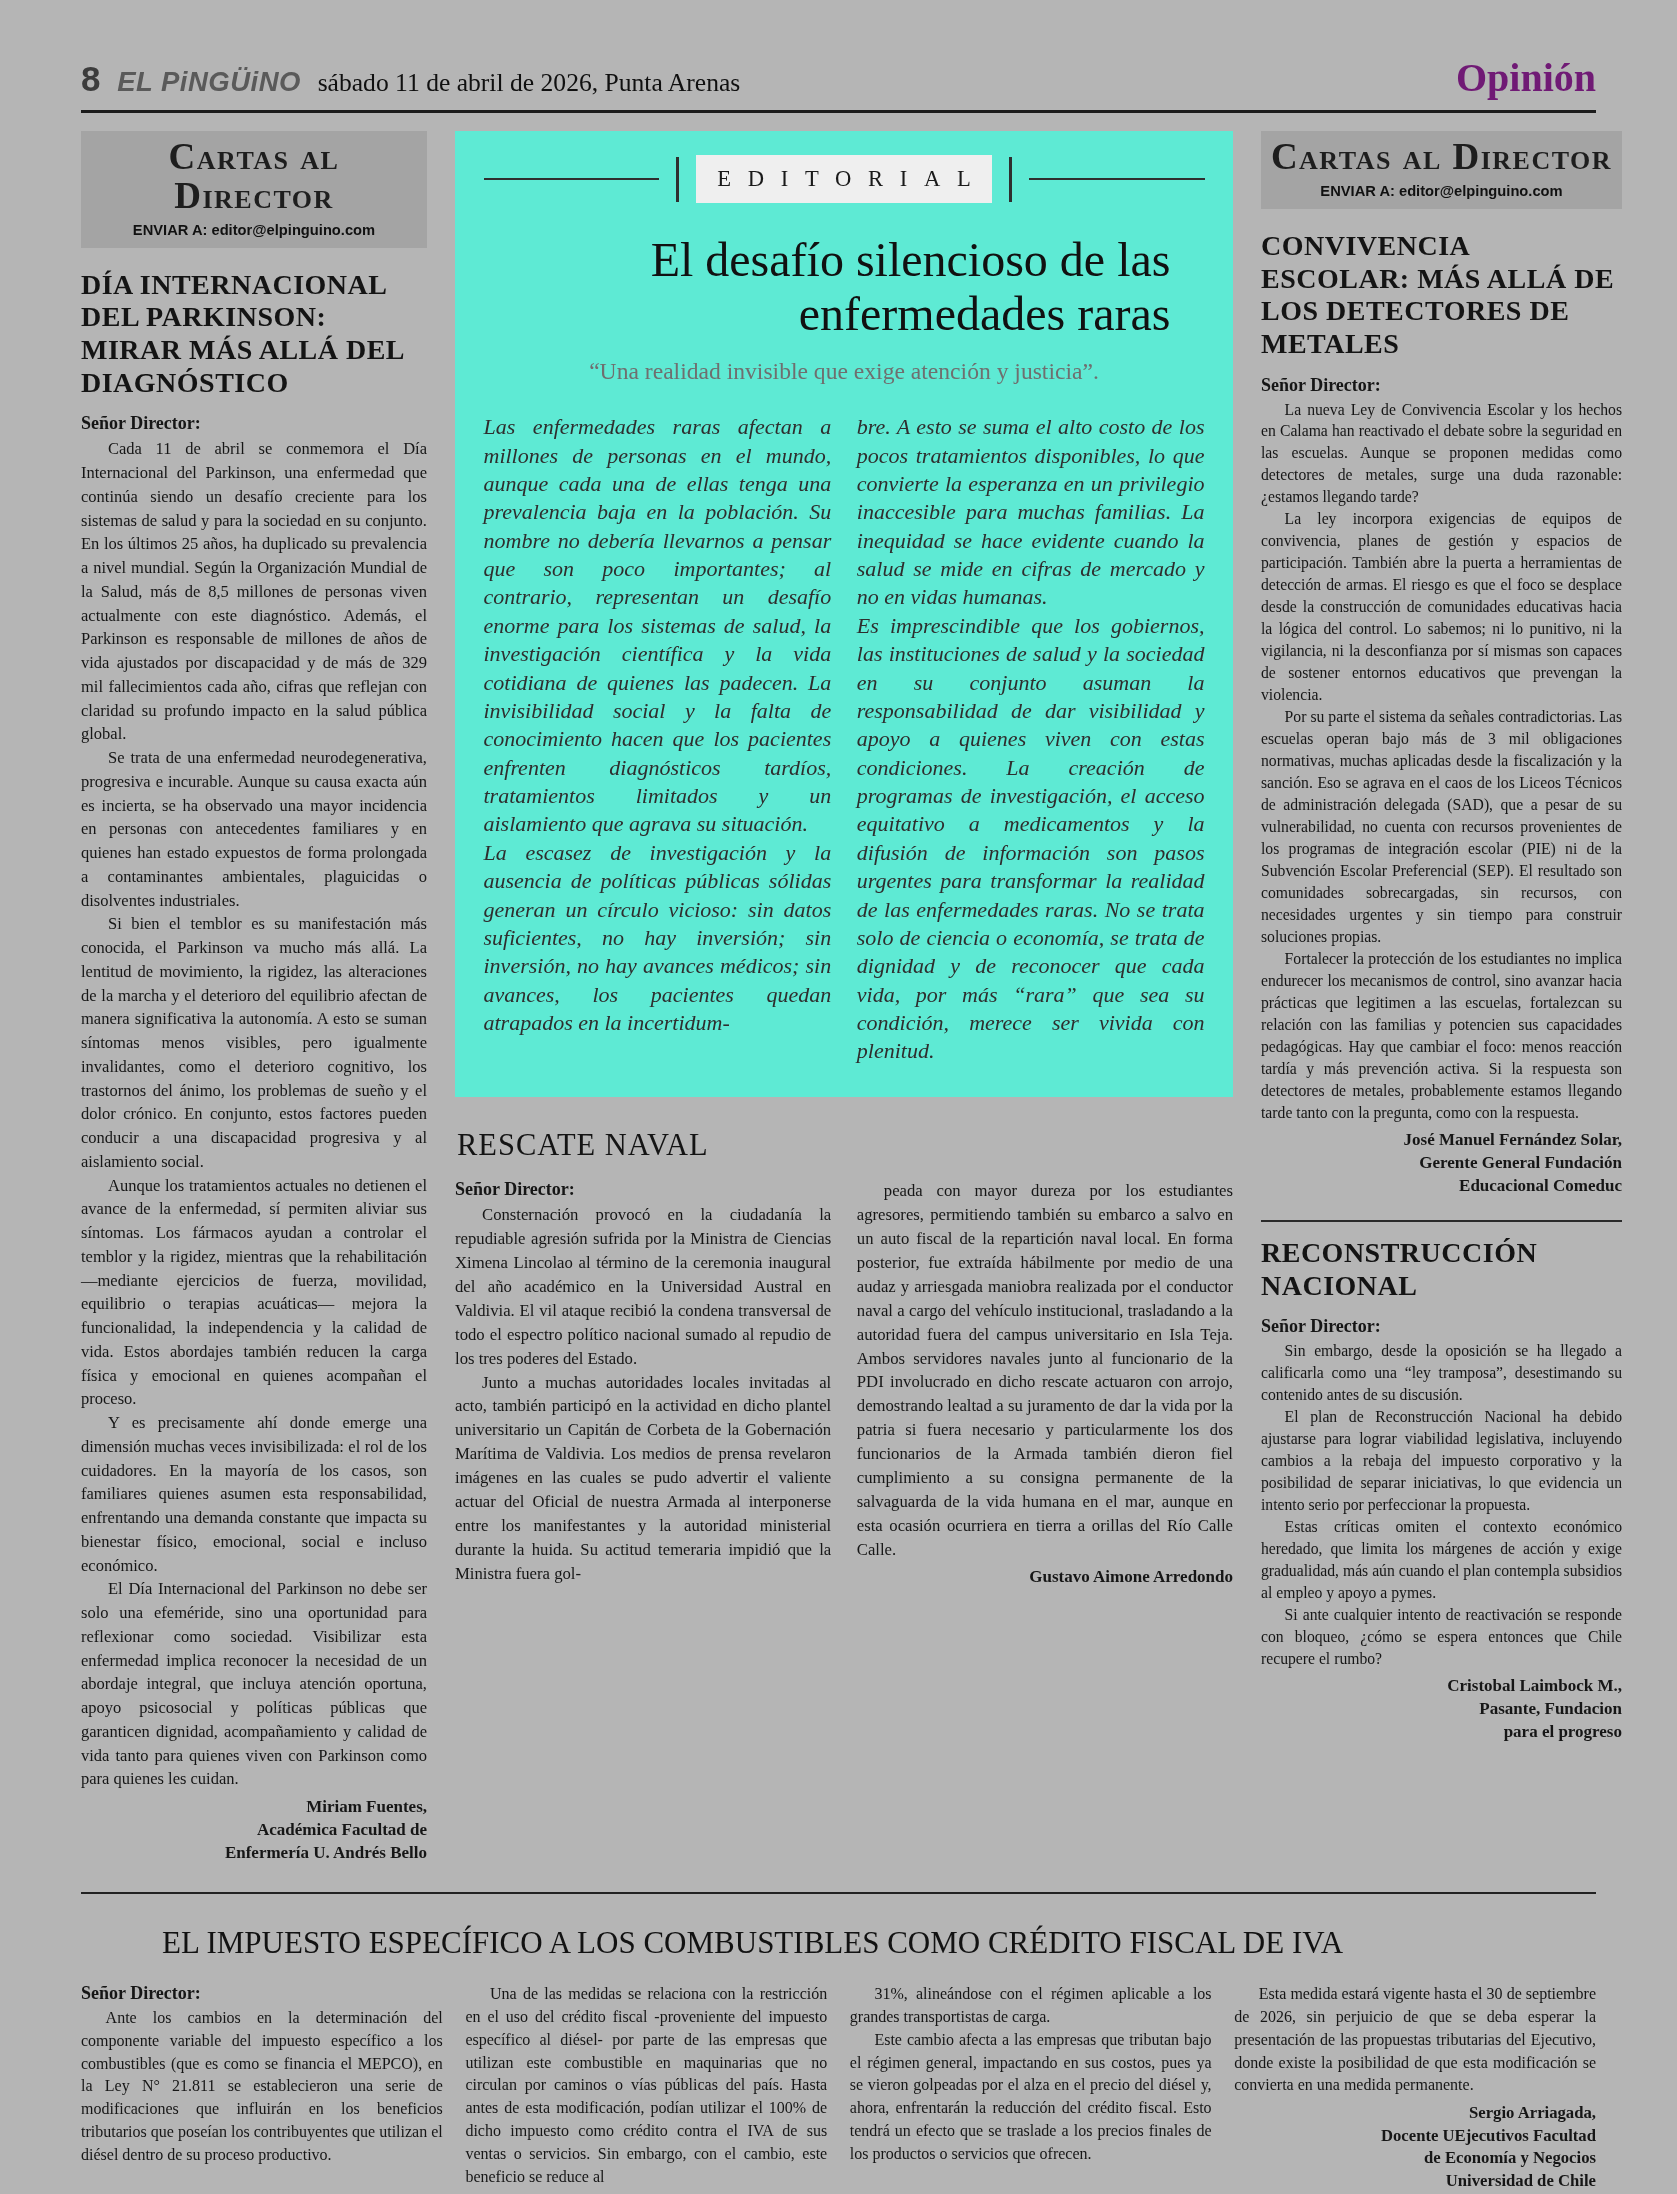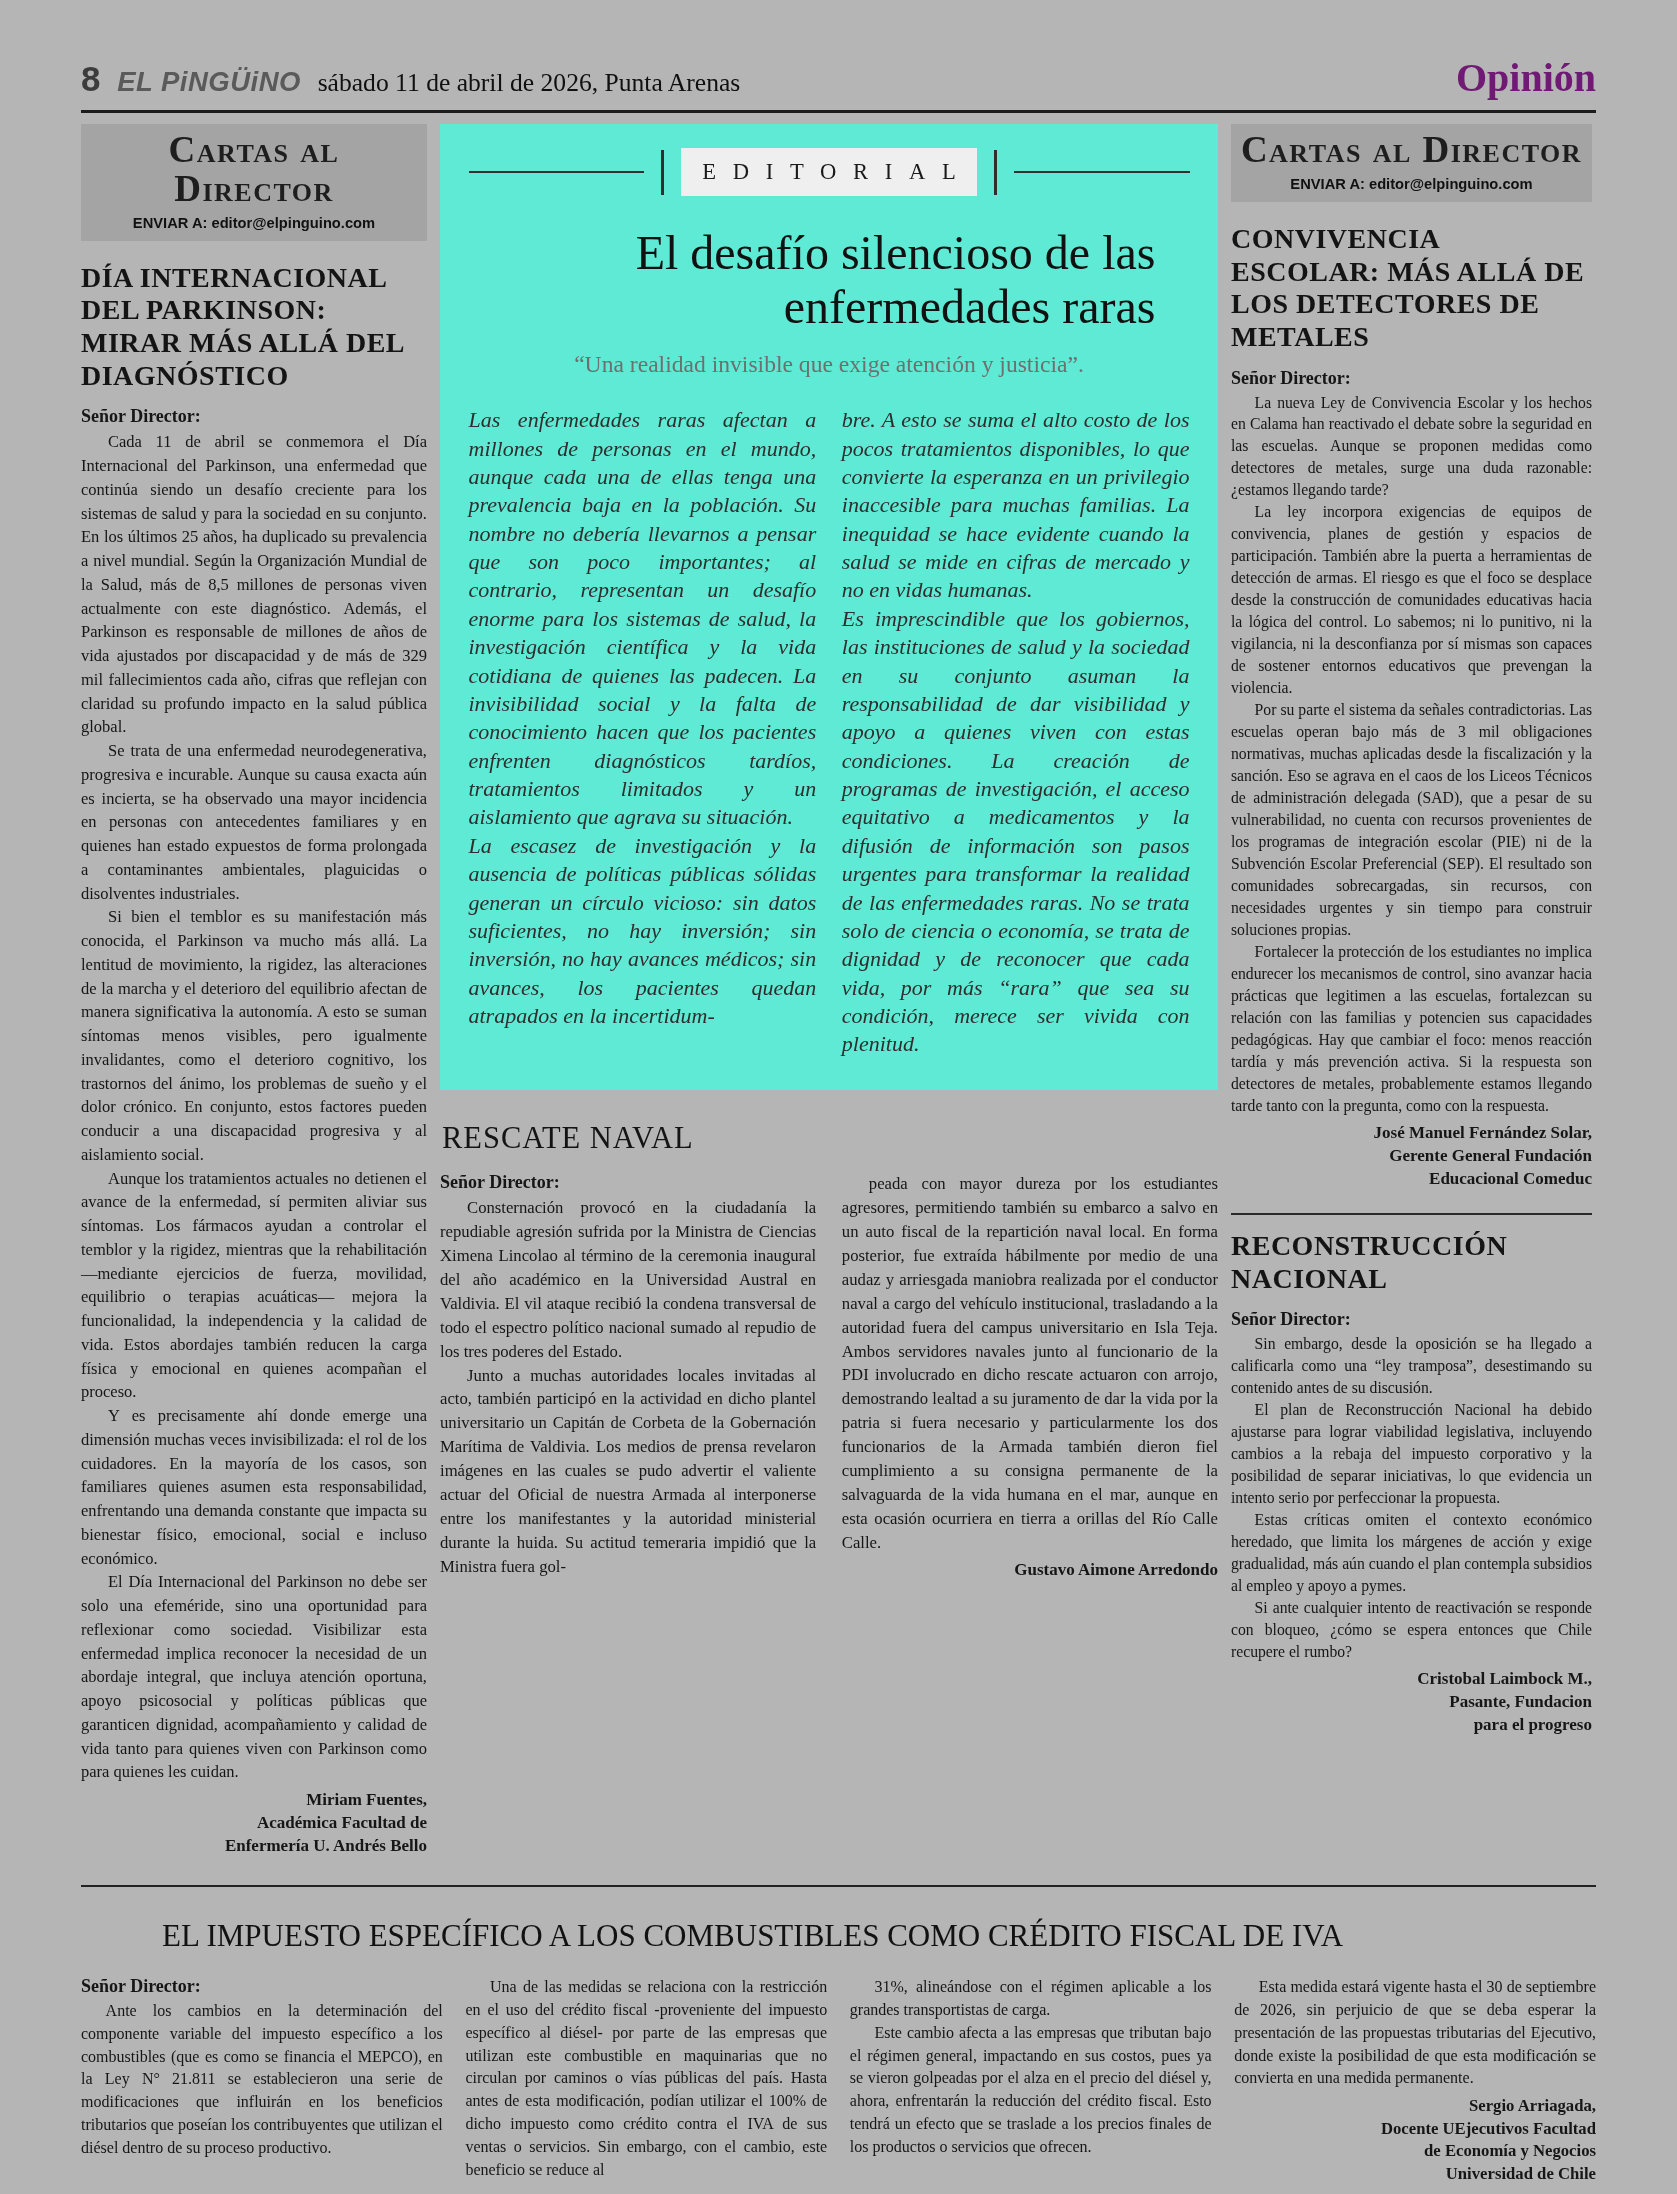--- a/index.html
+++ b/index.html
@@ -28,24 +28,24 @@
     font-family:"Liberation Sans",sans-serif;
     font-weight:bold;font-style:italic;
     font-size:27.5px;color:#5a5a5a;letter-spacing:0.5px;
   }
   .issue-date{font-size:25.6px;font-weight:normal;color:#101010;}
   .section-title{margin-left:auto;font-size:40px;font-weight:bold;color:#701a75;}
   .masthead-rule{border:none;border-top:3.4px solid #1c1c1c;margin:8.8px 0 0 0;}
 
   
   .main-cols{
-    margin-top:11px;
+    margin-top:18px;
     display:grid;
     grid-template-columns:346px 778px 361px;
-    column-gap:13px;
+    column-gap:28px;
   }
   .cartas-box{
     background:#a4a4a4;
     text-align:center;
     padding:6.9px 3.9px 9.8px 3.9px;
   }
   .cartas-title{
     font-variant:small-caps;
     font-size:37px;
     font-weight:600;

